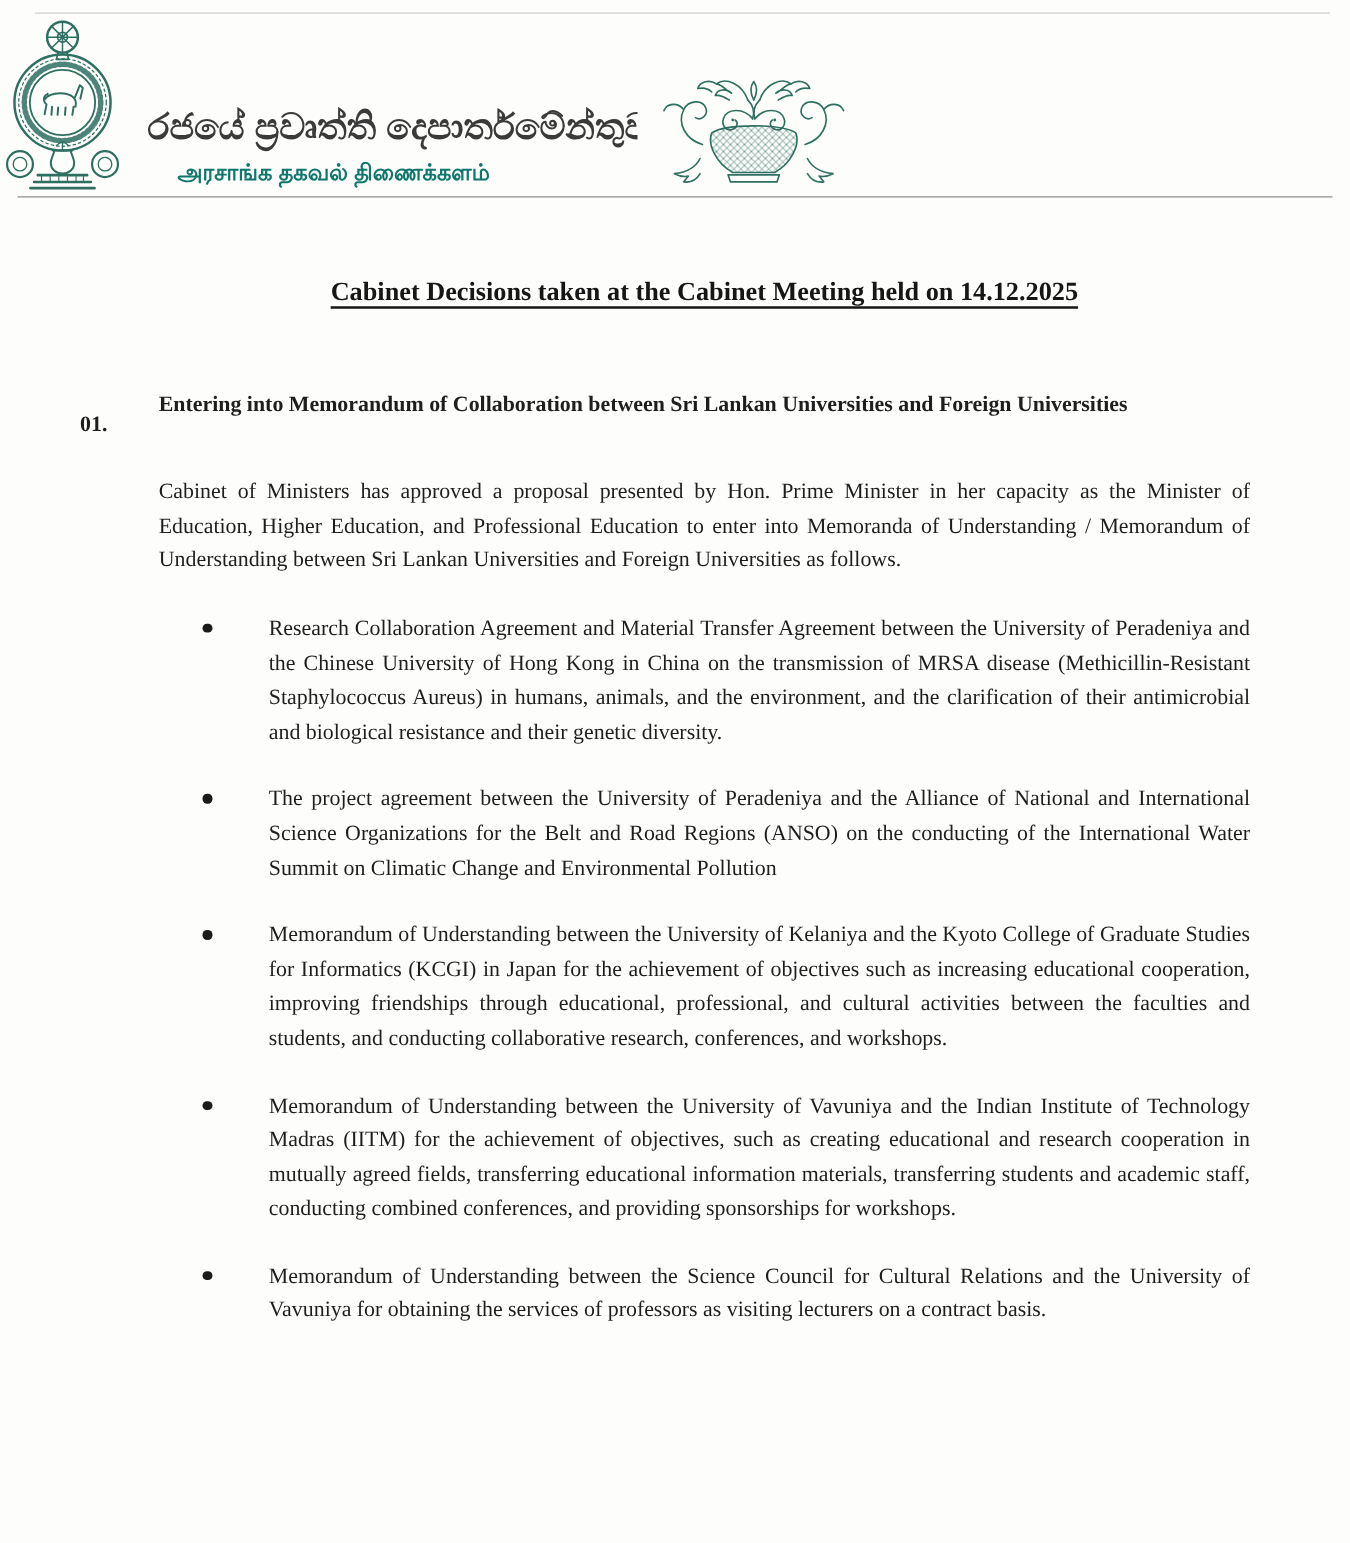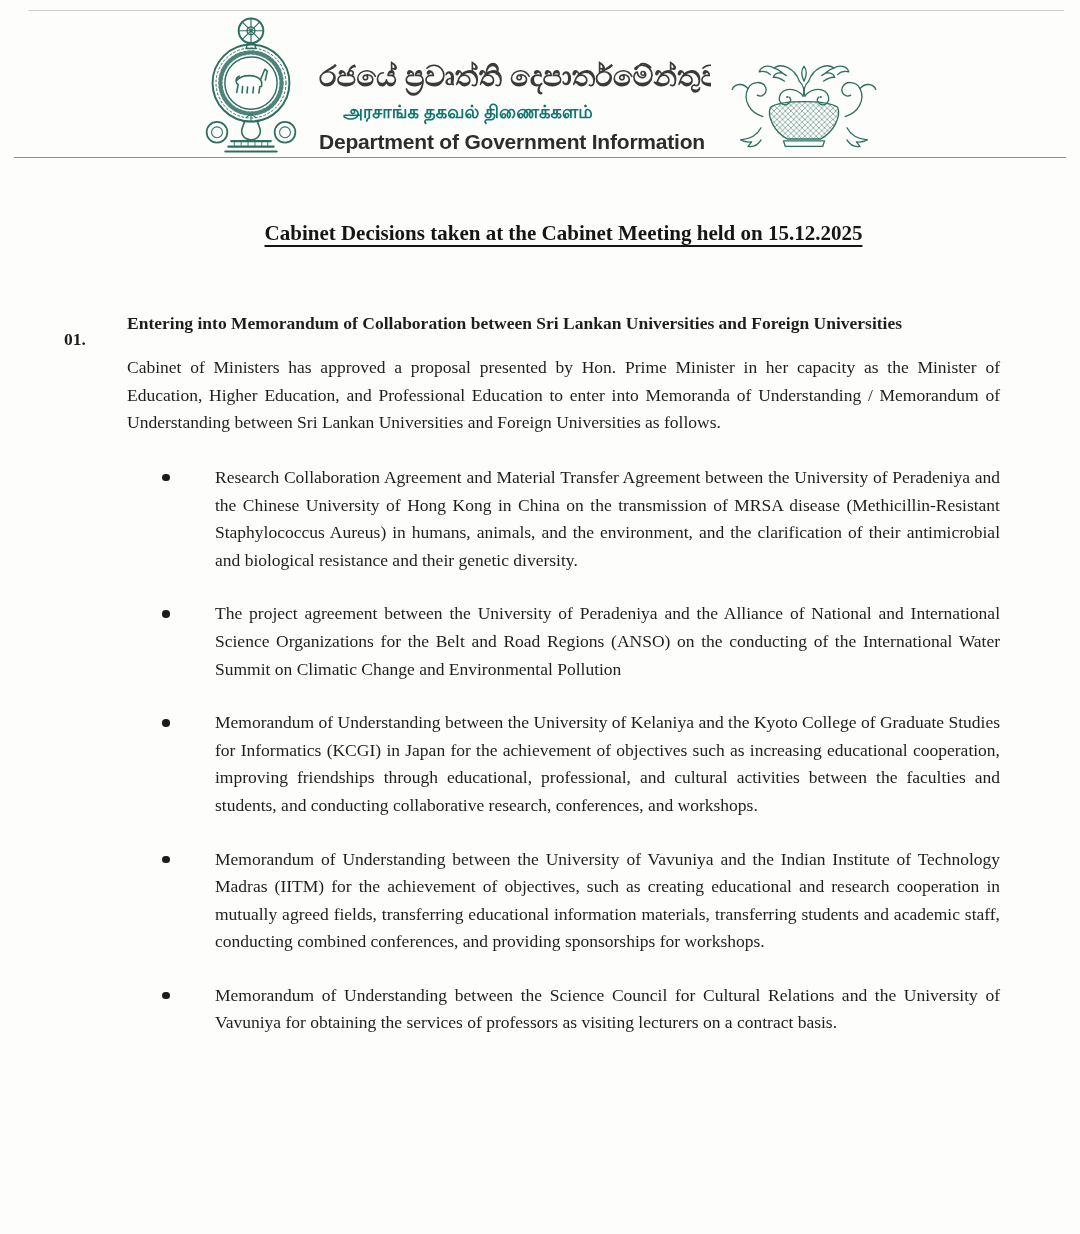--- a/index.html
+++ b/index.html
@@ -14,21 +14,20 @@
   }
   .top-edge-line {
     position: absolute; top: 10px; left: 28px; right: 16px;
     border-top: 1px solid rgba(110,110,110,0.30);
   }
   
   .letterhead {
     padding-top: 24px;
     height: 157px;
     display: flex;
-    justify-content: center;
     align-items: flex-end;
     gap: 18px;
   }
   .emblem { flex: 0 0 auto; }
   .letterhead-text {
     width: 392px;
     overflow: hidden;
     text-align: left;
     font-family: "Liberation Sans", "DejaVu Sans", sans-serif;
     font-weight: bold;
@@ -63,21 +62,21 @@
   .section-number {
     position: absolute;
     left: -63px; top: 16px;
     font-weight: bold;
   }
   .section-heading {
     font-weight: bold;
     text-align: justify;
   }
   .section-paragraph {
-    margin-top: 17px;
+    margin-top: 42px;
     text-align: justify;
   }
   .bullet-list {
     margin-top: 27px;
     margin-left: 33px;
     width: 840px;
     list-style: none;
   }
   .bullet-list li {
     position: relative;
@@ -131,21 +130,20 @@
         <path d="M45 104c2-1.5 3-3 5-3s3 1.5 5 3M50 101v7" stroke-width="1.1"></path>
 
         <path d="M30 128h40M27 133.5h46M24 138.5h52" stroke-width="2.2"></path>
         <path d="M33 128v5M40 128v5M47 128v5M54 128v5M61 128v5M67 128v5" stroke-width="0.9"></path>
       </svg>
     </div>
 
     <div class="letterhead-text">
       <div class="lh-sinhala">රජයේ ප්‍රවෘත්ති දෙපාර්තමේන්තුව</div>
       <div class="lh-tamil">அரசாங்க தகவல் திணைக்களம்</div>
-      <div class="lh-english">Department of Government Information</div>
     </div>
 
     <div class="emblem" style="color: rgb(46, 111, 97);">
       <svg viewBox="0 0 160 105" width="150" height="98" fill="none" stroke="currentColor" stroke-width="1.4" stroke-linecap="round" stroke-linejoin="round">
         <defs>
           <pattern id="xh" width="6" height="6" patternUnits="userSpaceOnUse">
             <path d="M0 0L6 6M6 0L0 6" stroke="#2e6f61" stroke-width="0.55"></path>
           </pattern>
         </defs>
 
@@ -169,21 +167,21 @@
 
         <path d="M80 28c-3-6-3-12 0-16 3 4 3 10 0 16Z"></path>
       </svg>
     </div>
   </div>
 
   <div class="rule"></div>
 
   <div class="content">
 
-    <h1 class="doc-title">Cabinet Decisions taken at the Cabinet Meeting held on 15.12.2025</h1>
+    <h1 class="doc-title">Cabinet Decisions taken at the Cabinet Meeting held on 14.12.2025</h1>
 
     <div class="section">
       <span class="section-number">01.</span>
       <h2 class="section-heading" style="font-size:inherit;">Entering into Memorandum of Collaboration between Sri Lankan Universities and Foreign Universities</h2>
 
       <p class="section-paragraph">Cabinet of Ministers has approved a proposal presented by Hon. Prime Minister in her capacity as the Minister of Education, Higher Education, and Professional Education to enter into Memoranda of Understanding / Memorandum of Understanding between Sri Lankan Universities and Foreign Universities as follows.</p>
 
       <ul class="bullet-list">
         <li>Research Collaboration Agreement and Material Transfer Agreement between the University of Peradeniya and the Chinese University of Hong Kong in China on the transmission of MRSA disease (Methicillin-Resistant Staphylococcus Aureus) in humans, animals, and the environment, and the clarification of their antimicrobial and biological resistance and their genetic diversity.</li>
         <li>The project agreement between the University of Peradeniya and the Alliance of National and International Science Organizations for the Belt and Road Regions (ANSO) on the conducting of the International Water Summit on Climatic Change and Environmental Pollution</li>

